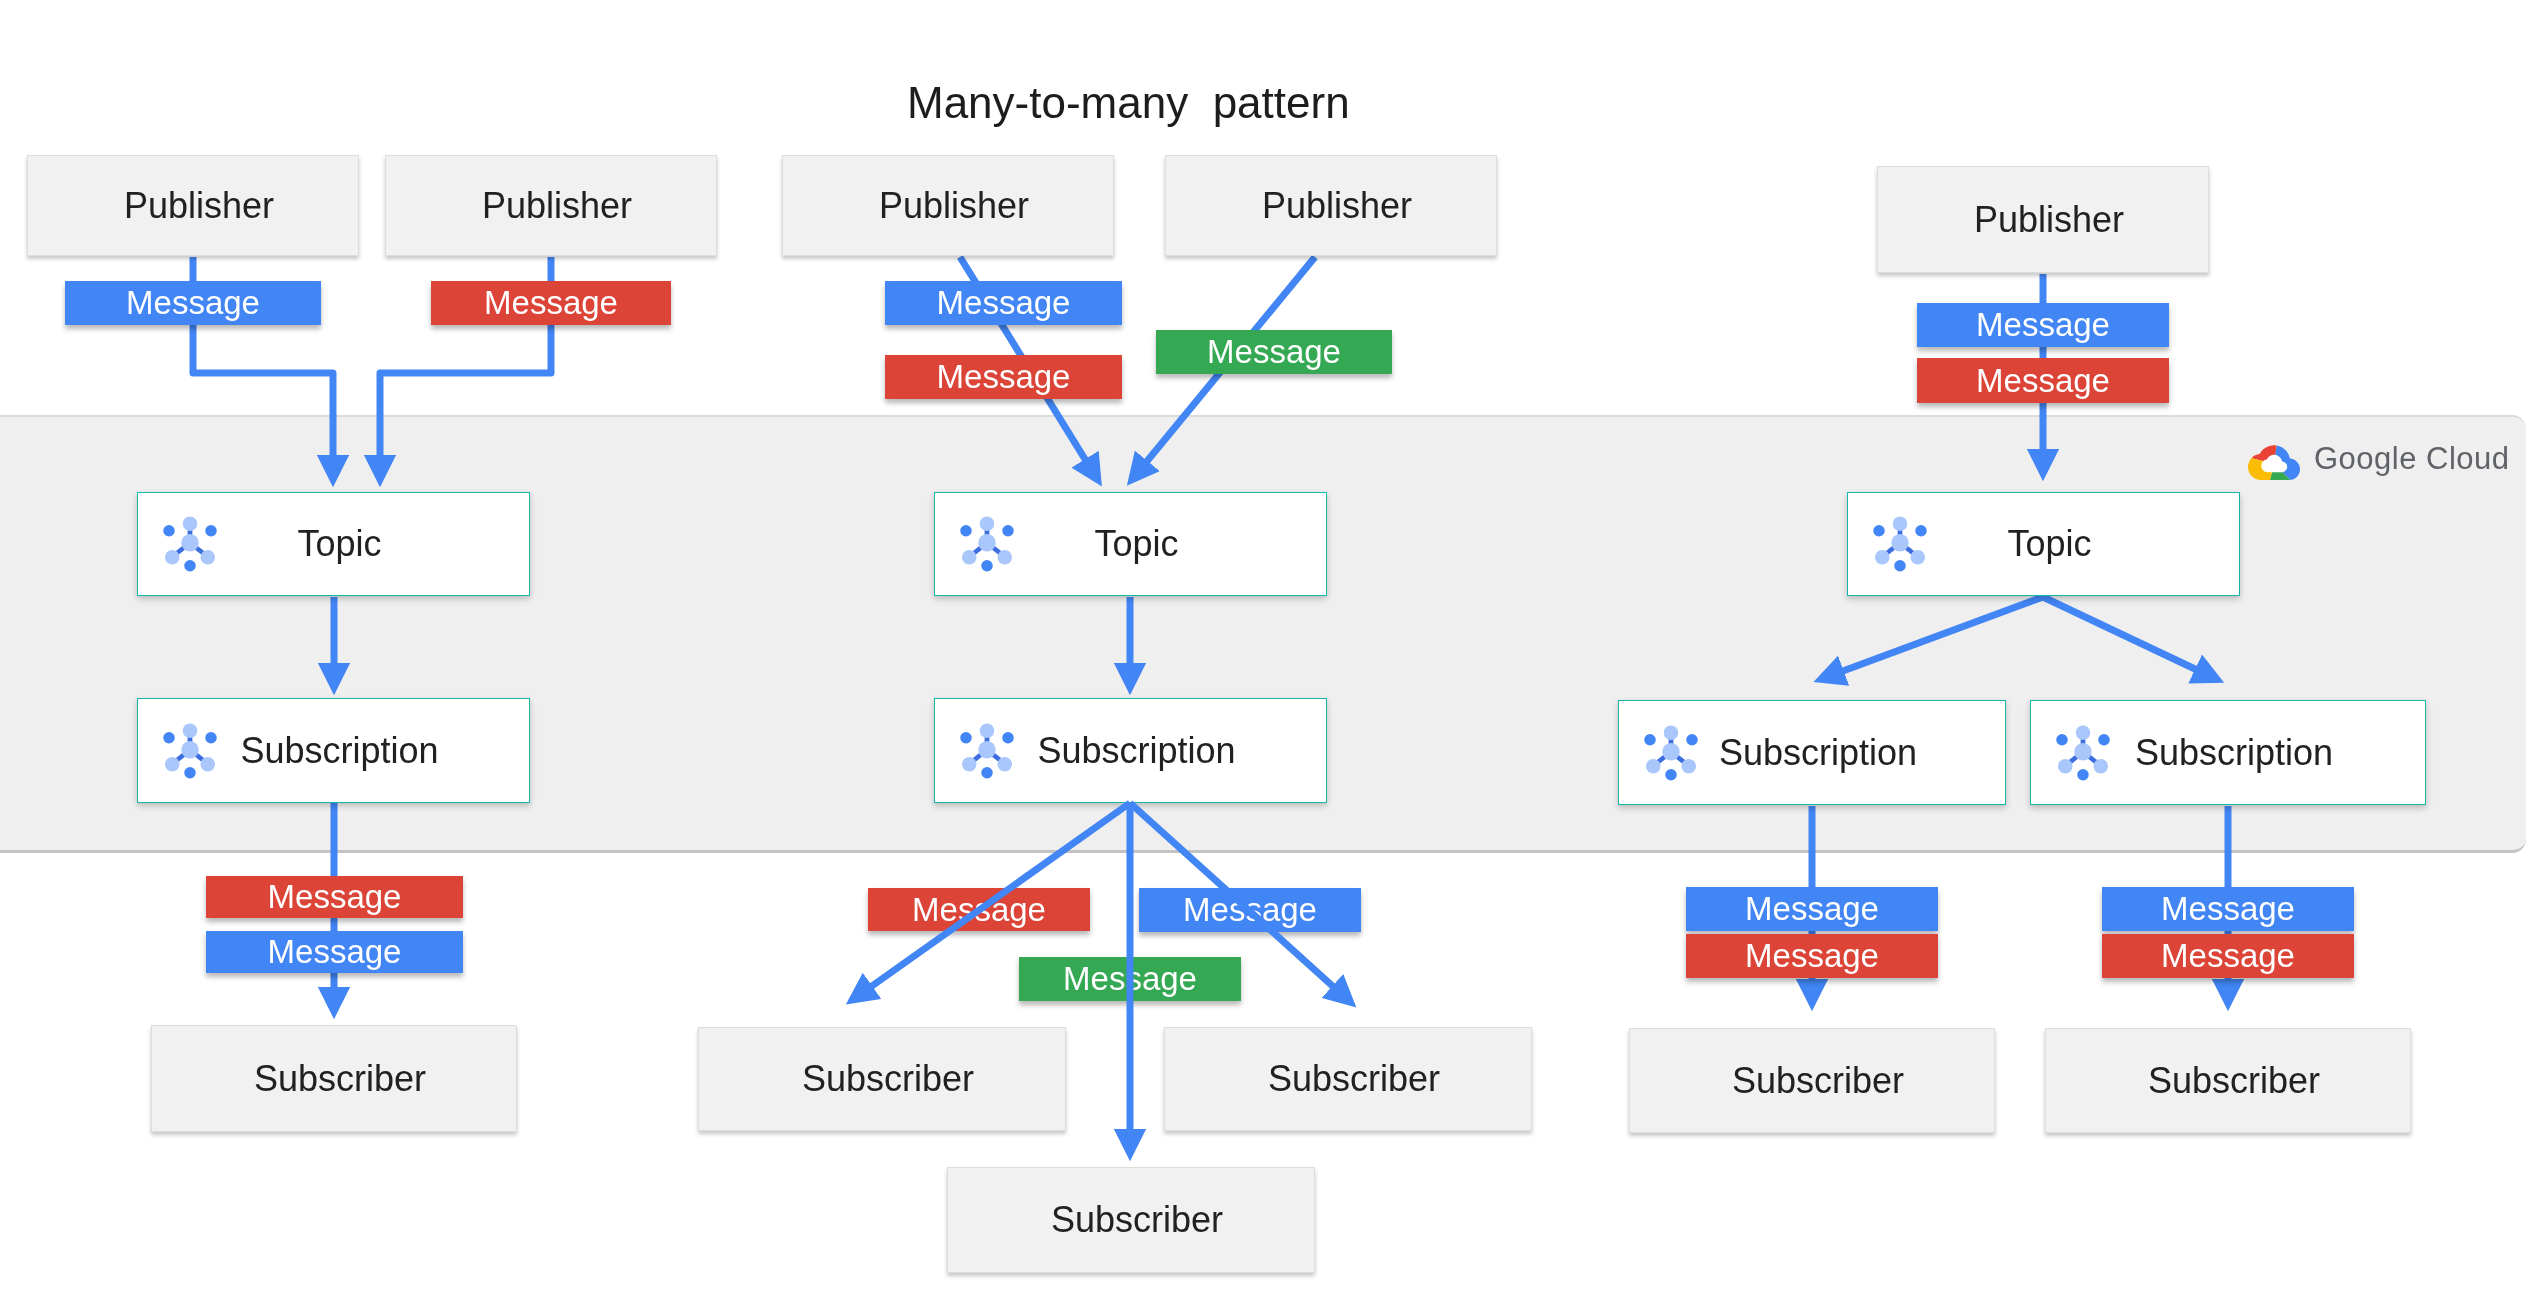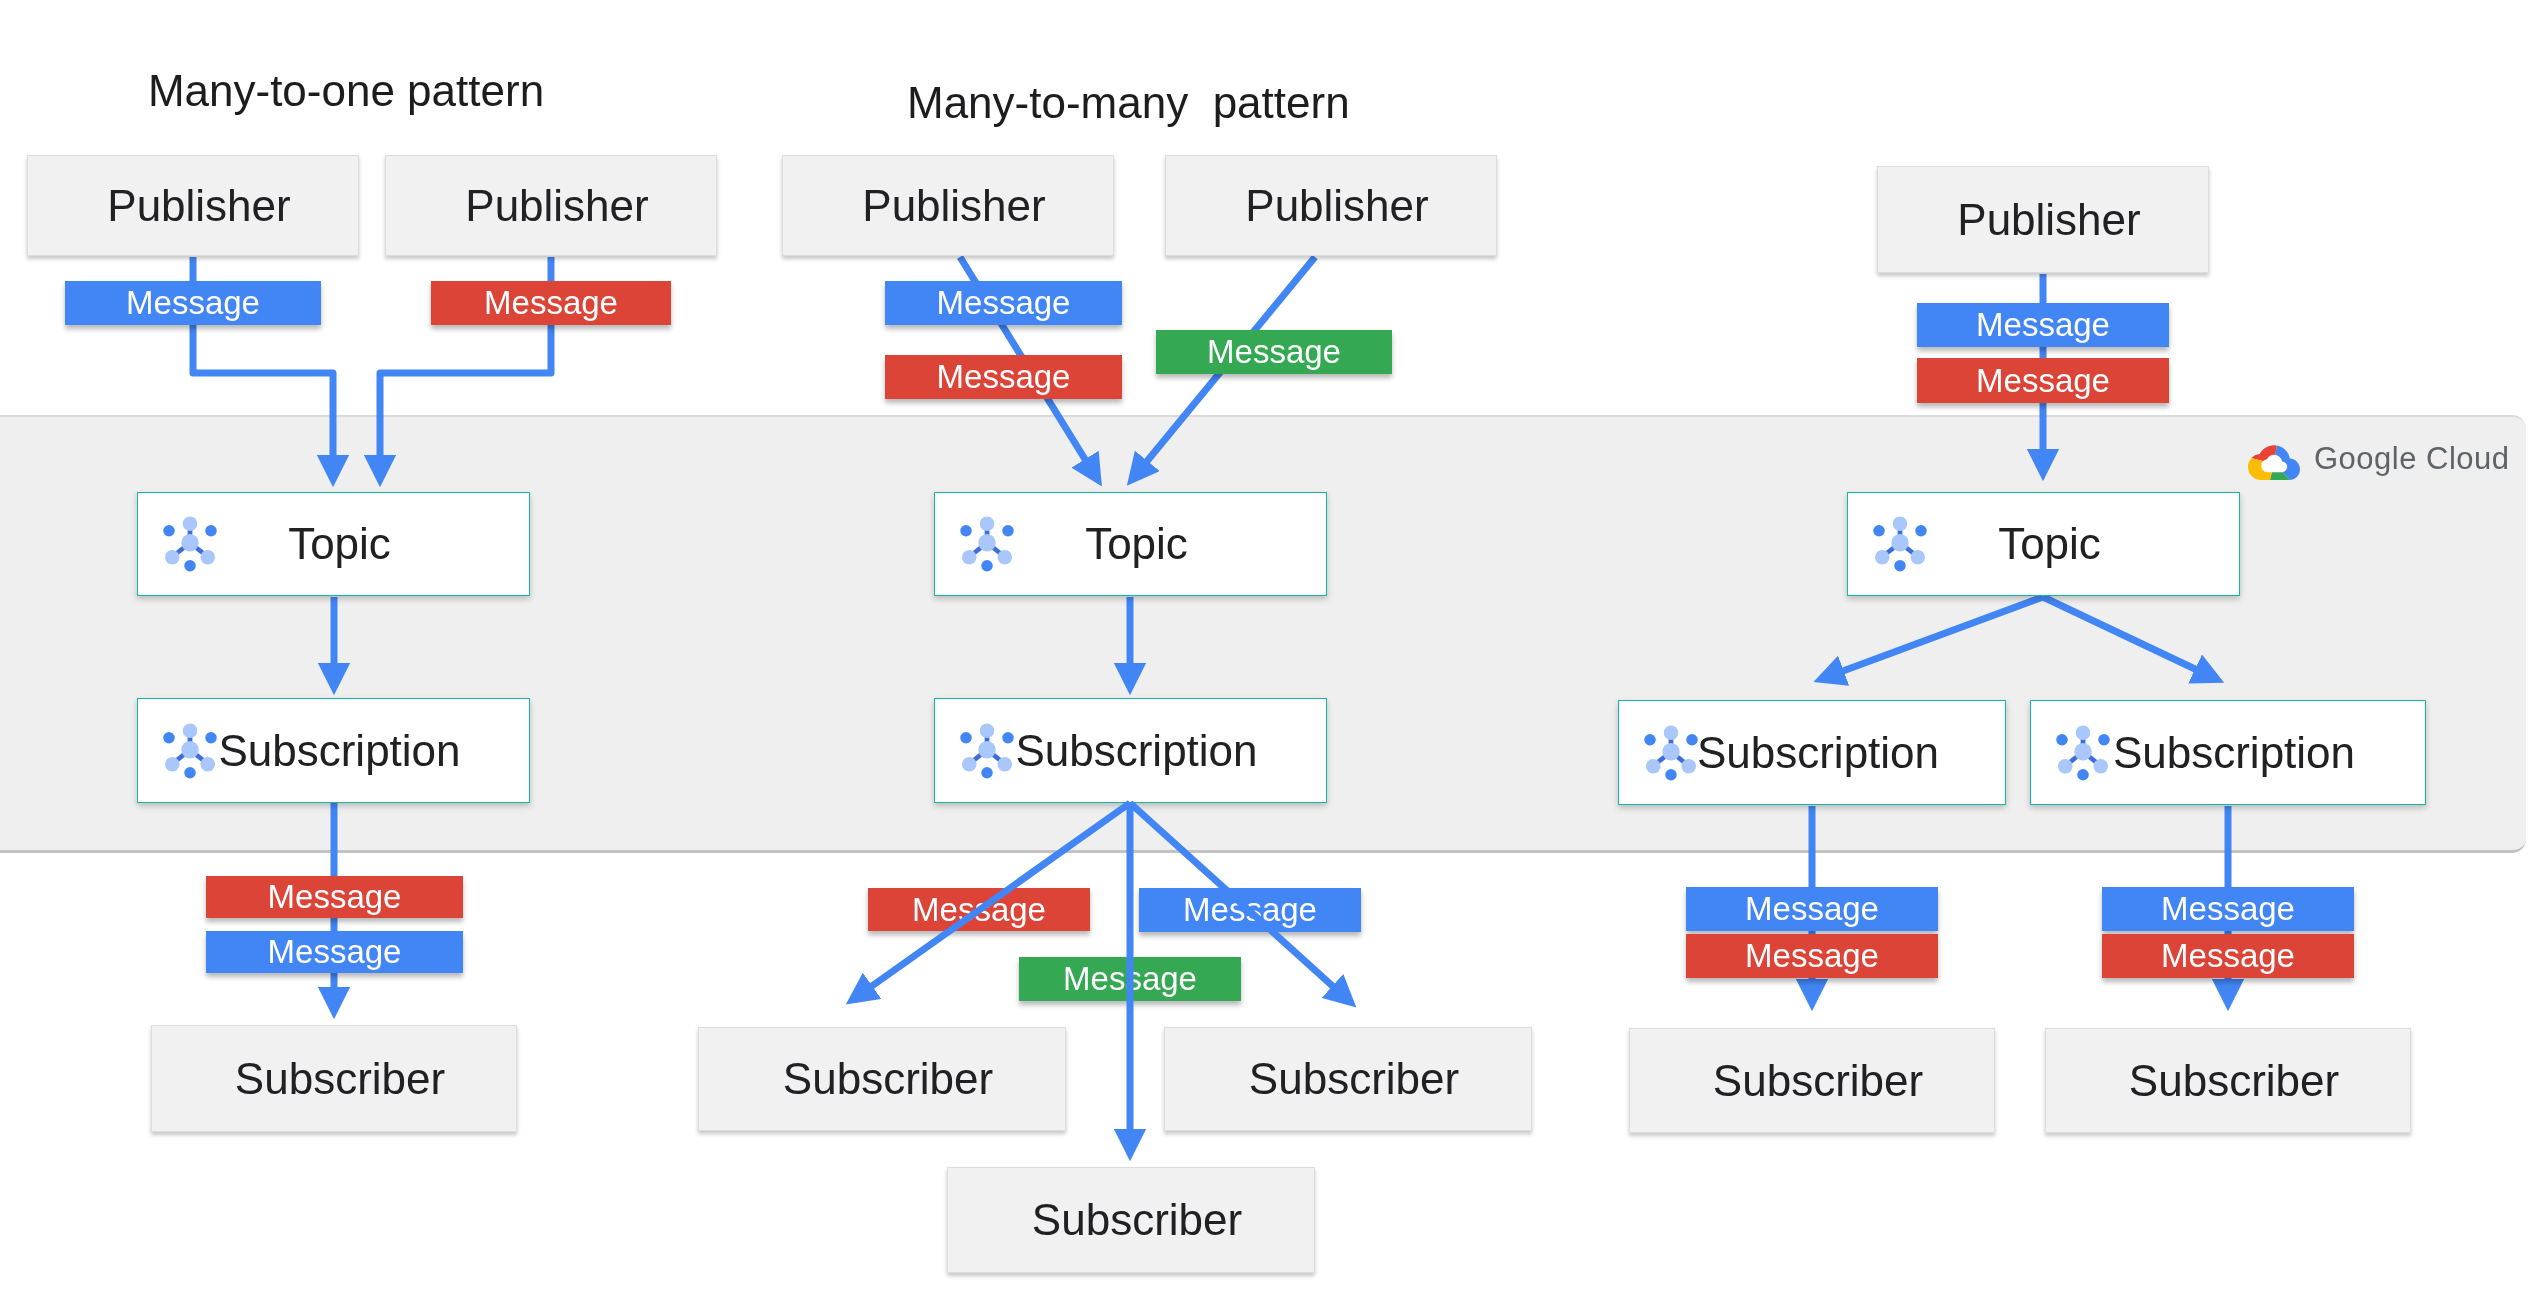--- a/index.html
+++ b/index.html
@@ -11,21 +11,21 @@
     position:absolute;left:0;top:415px;width:2526px;height:438px;
     background:#EFEFEF;border-top:2px solid #DBDBDB;border-bottom:3px solid #C3C3C3;
     border-radius:0 14px 14px 0;box-sizing:border-box;
   }
   .title{
     position:absolute;width:420px;text-align:center;font-size:44px;color:#1d1d1f;
     white-space:pre;letter-spacing:0px;
   }
   .box{
     position:absolute;display:flex;align-items:center;justify-content:center;
-    font-size:44px;color:#212124;box-sizing:border-box;padding-left:12px;
+    font-size:36px;color:#212124;box-sizing:border-box;padding-left:12px;
   }
   .gray{background:#F1F1F2;border:1px solid #DDDDDD;box-shadow:0 3px 4px rgba(0,0,0,.22);}
   .white{background:#FFFFFF;border:1px solid #14b8a6;box-shadow:0 3px 6px rgba(0,0,0,.22);}
   .psicon{position:absolute;left:22px;top:50%;transform:translateY(-50%);width:60px;height:60px;}
   .msg{
     position:absolute;display:flex;align-items:center;justify-content:center;
     color:#fff;font-size:33px;box-shadow:0 4px 5px rgba(0,0,0,.28);
   }
   .blue{background:#4285F4;}
   .red{background:#DB4437;}
@@ -80,21 +80,20 @@
       <path d="M1315 257 L1134 477" marker-end="url(#ah)"></path>
       <path d="M1130 597 V684" marker-end="url(#ah)"></path>
       <path d="M2043 274 V470" marker-end="url(#ah)"></path>
       <path d="M2043 597 L1824 678" marker-end="url(#ah)"></path>
       <path d="M2043 597 L2214 678" marker-end="url(#ah)"></path>
       <path d="M1812 806 V1000" marker-end="url(#ah)"></path>
       <path d="M2228 806 V1000" marker-end="url(#ah)"></path>
     </g>
   </svg>
 
-  <div class="title" style="left:136px;top:66px;">Many-to-one pattern</div>
 
   <div class="box gray" style="left:27px;top:155px;width:332px;height:101px;">
     <span>Publisher</span>
   </div>
   <div class="box gray" style="left:385px;top:155px;width:332px;height:101px;">
     <span>Publisher</span>
   </div>
 
   <div class="msg blue" style="left:65px;top:281px;width:256px;height:44px;">Message</div>
   <div class="msg red" style="left:431px;top:281px;width:240px;height:44px;">Message</div>

